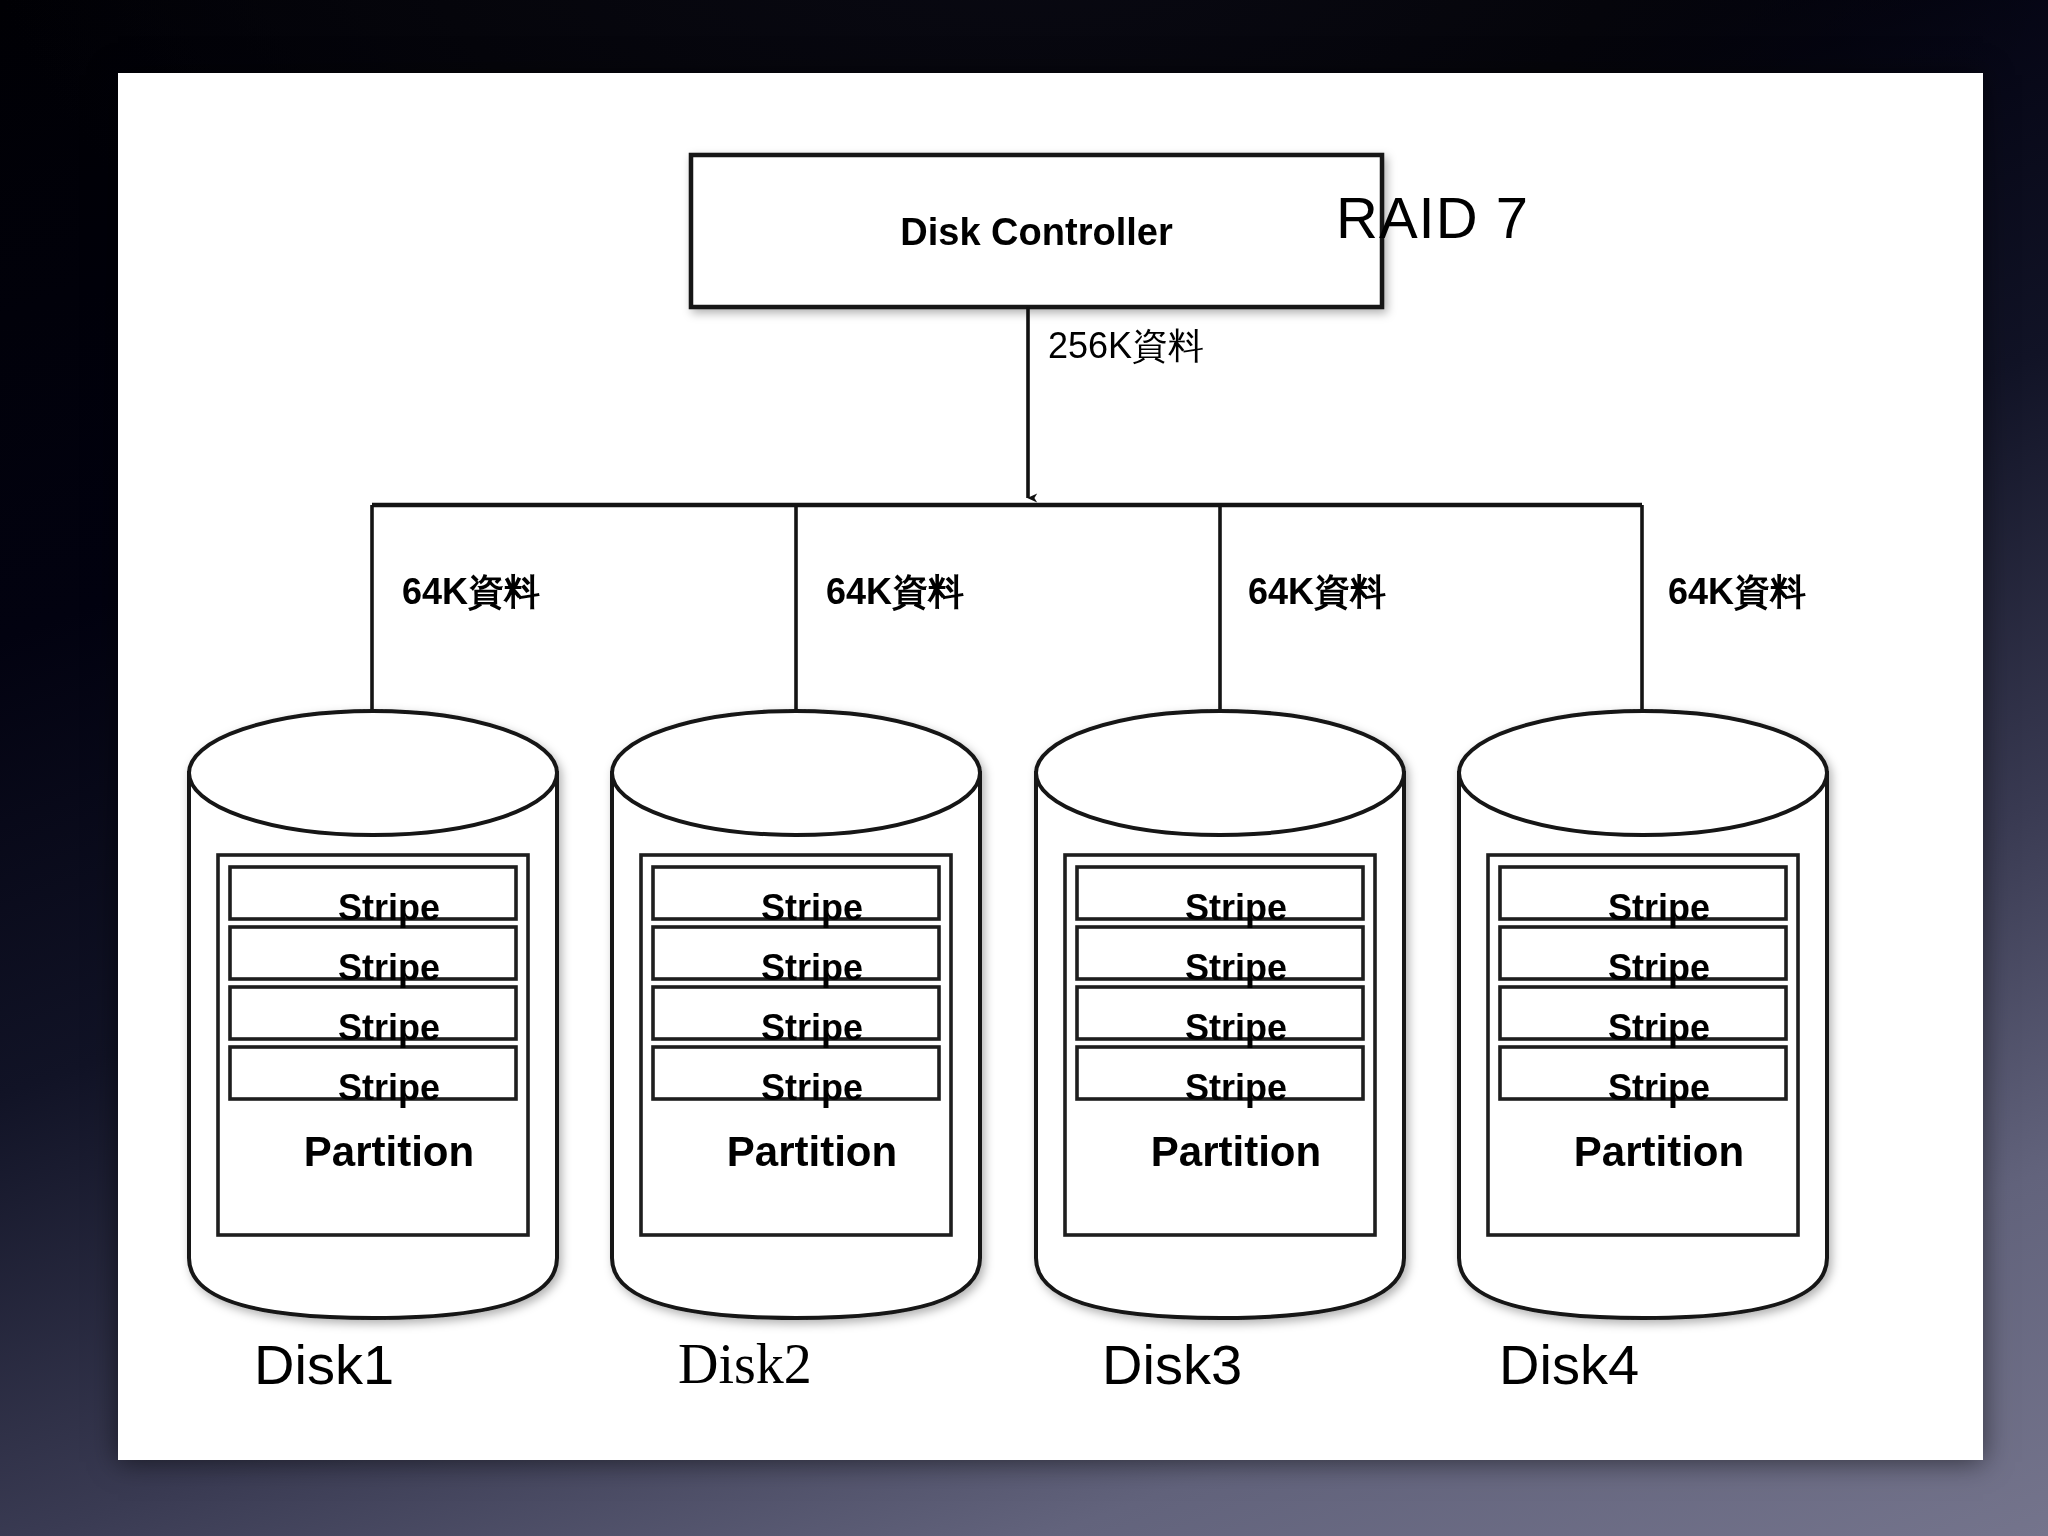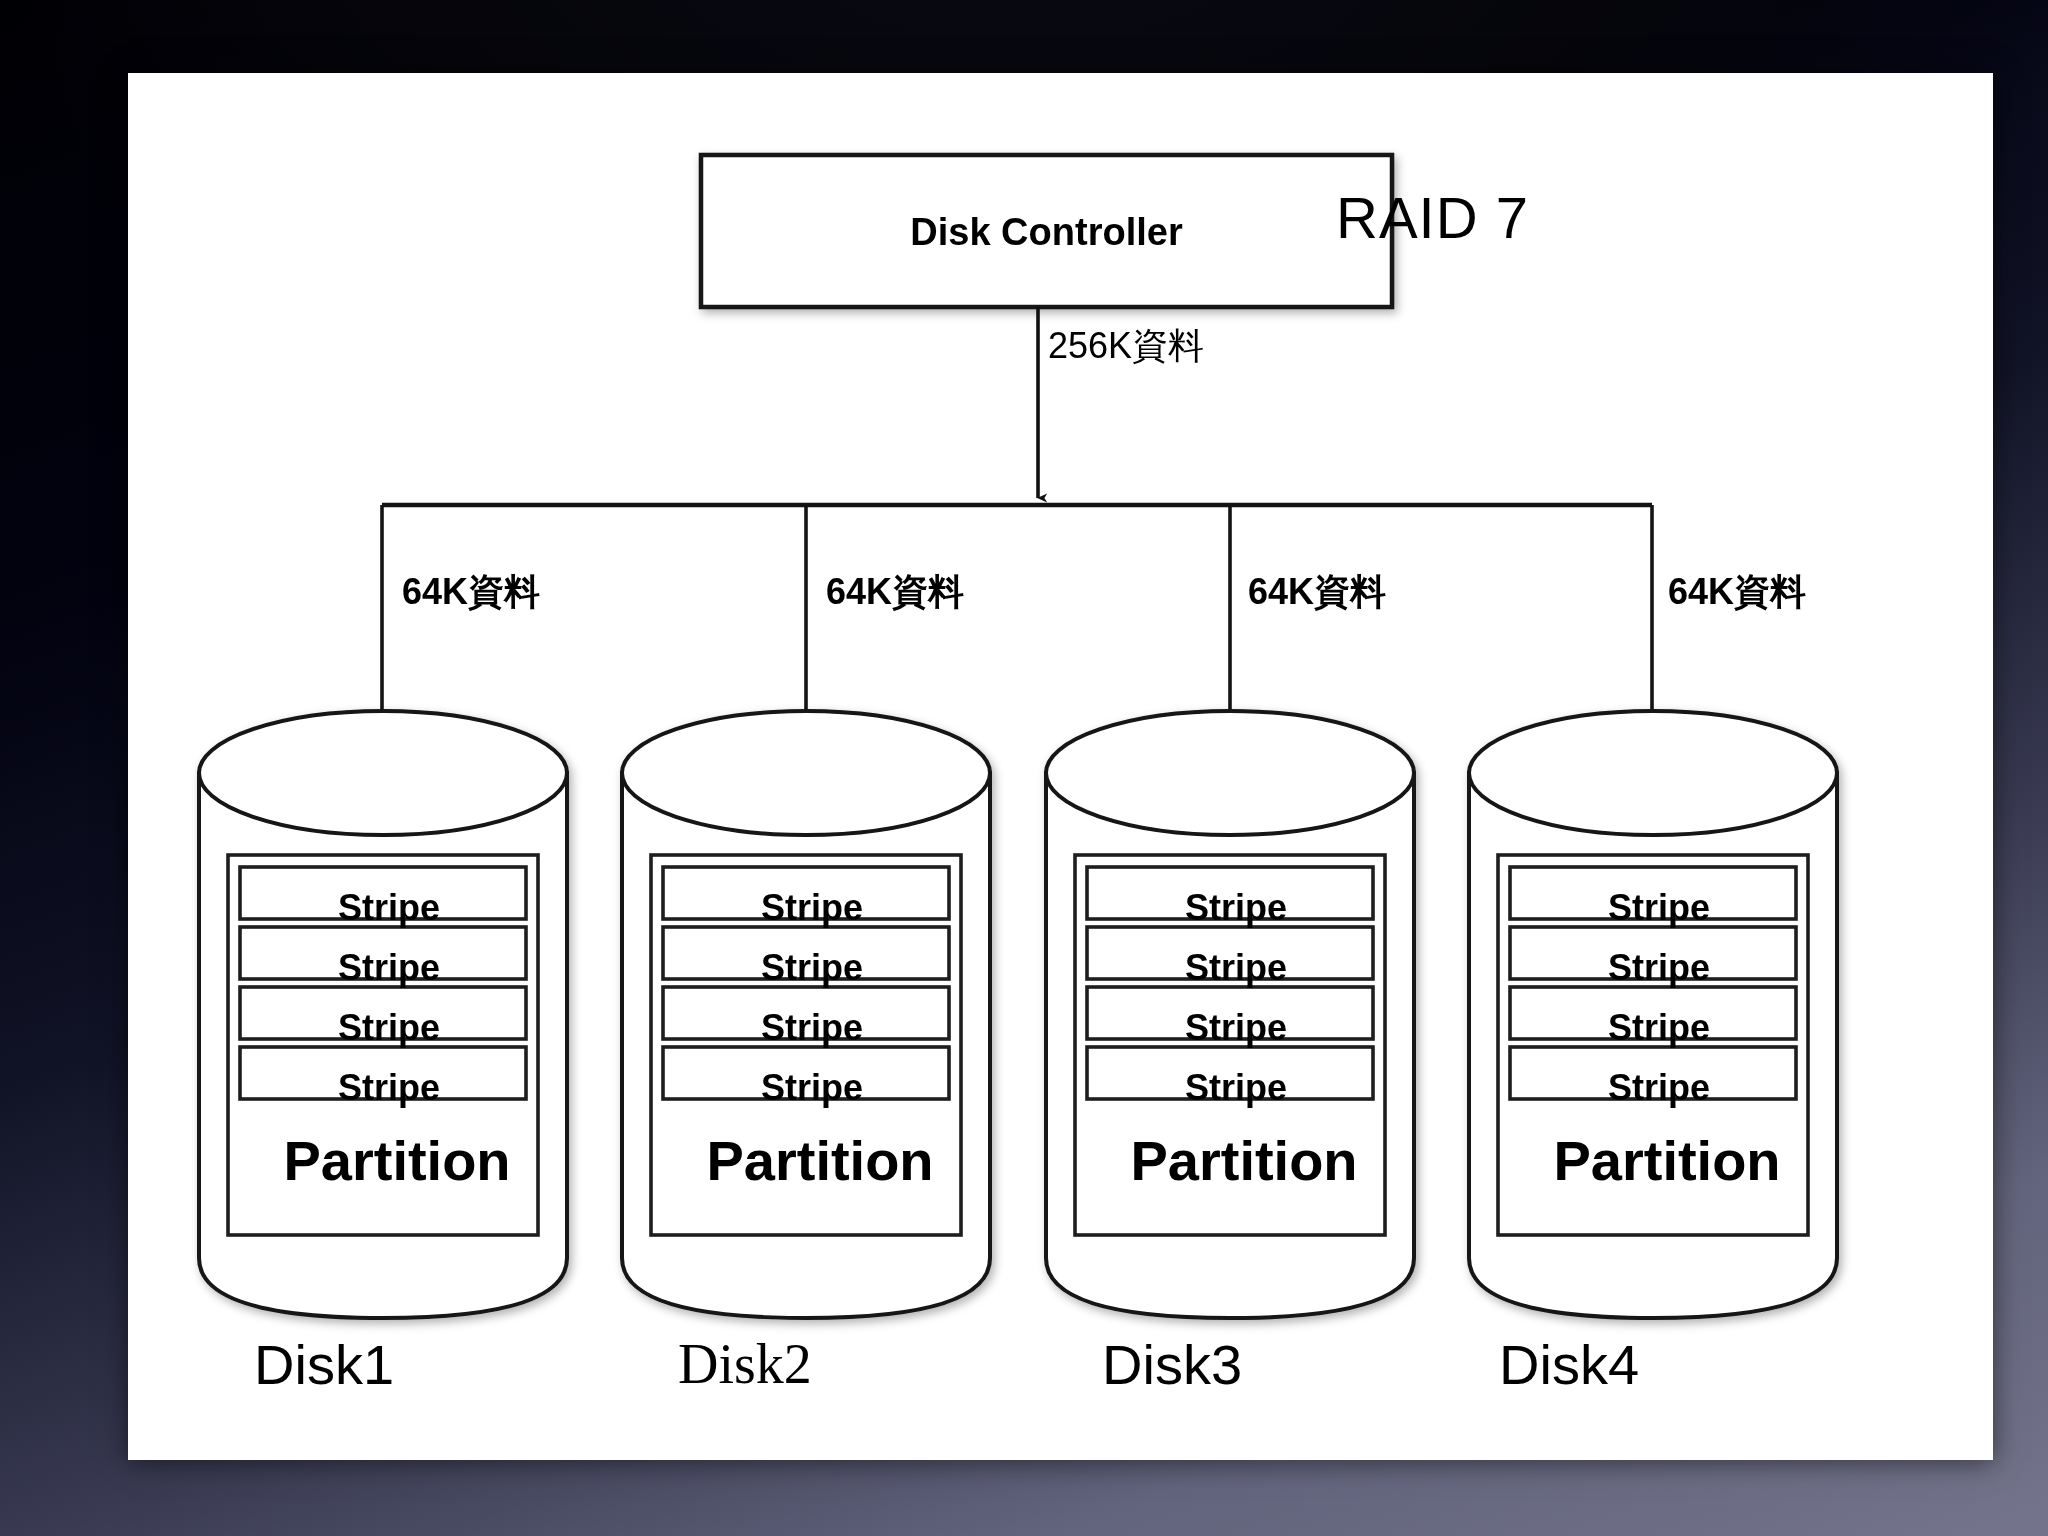--- a/index.html
+++ b/index.html
@@ -12,21 +12,21 @@
   body {
     background:
       radial-gradient(ellipse 1400px 900px at 50% -10%, #0a0a14 0%, #05050b 45%, rgba(5,5,11,0) 75%),
       linear-gradient(160deg, #000004 0%, #020210 28%, #111326 48%, #3a3b53 68%, #62637c 84%, #74748c 100%);
     position:relative;
   }
 
   
   #slide-panel {
     position:absolute;
-    left:128px; top:73px;
+    left:118px; top:73px;
     width:1865px; height:1387px;
     background:#ffffff;
     box-shadow:0 2px 26px rgba(0,0,0,0.55);
   }
 
   #diagram-svg { position:absolute; left:0; top:0; width:1779px; height:1387px; }
 
   
   .lbl { position:absolute; white-space:nowrap; color:#000; }
 
@@ -46,21 +46,21 @@
     position:absolute;
     text-align:center;
     color:#000;
     white-space:nowrap;
   }
   #disk-controller-text {
     left:707px; top:203px; width:691px;
     font-size:38px; font-weight:600;
   }
   .stripe-text  { font-size:36px; font-weight:600; }
-  .partition-text { font-size:56px; font-weight:600;margin-left:8px; }
+  .partition-text { font-size:42px; font-weight:600; }
 </style>
 </head>
 <body>
 
 <div id="slide-panel">
 
   <svg id="diagram-svg" viewBox="0 0 1779 1387">
     <defs>
       <marker id="arrowhead" markerWidth="10" markerHeight="11" refX="4.6" refY="9.6" orient="auto" markerUnits="userSpaceOnUse">
         <path d="M0.2,0.4 L4.6,10.4 L9.0,0.4 L4.6,3.2 Z" fill="#111"></path>

